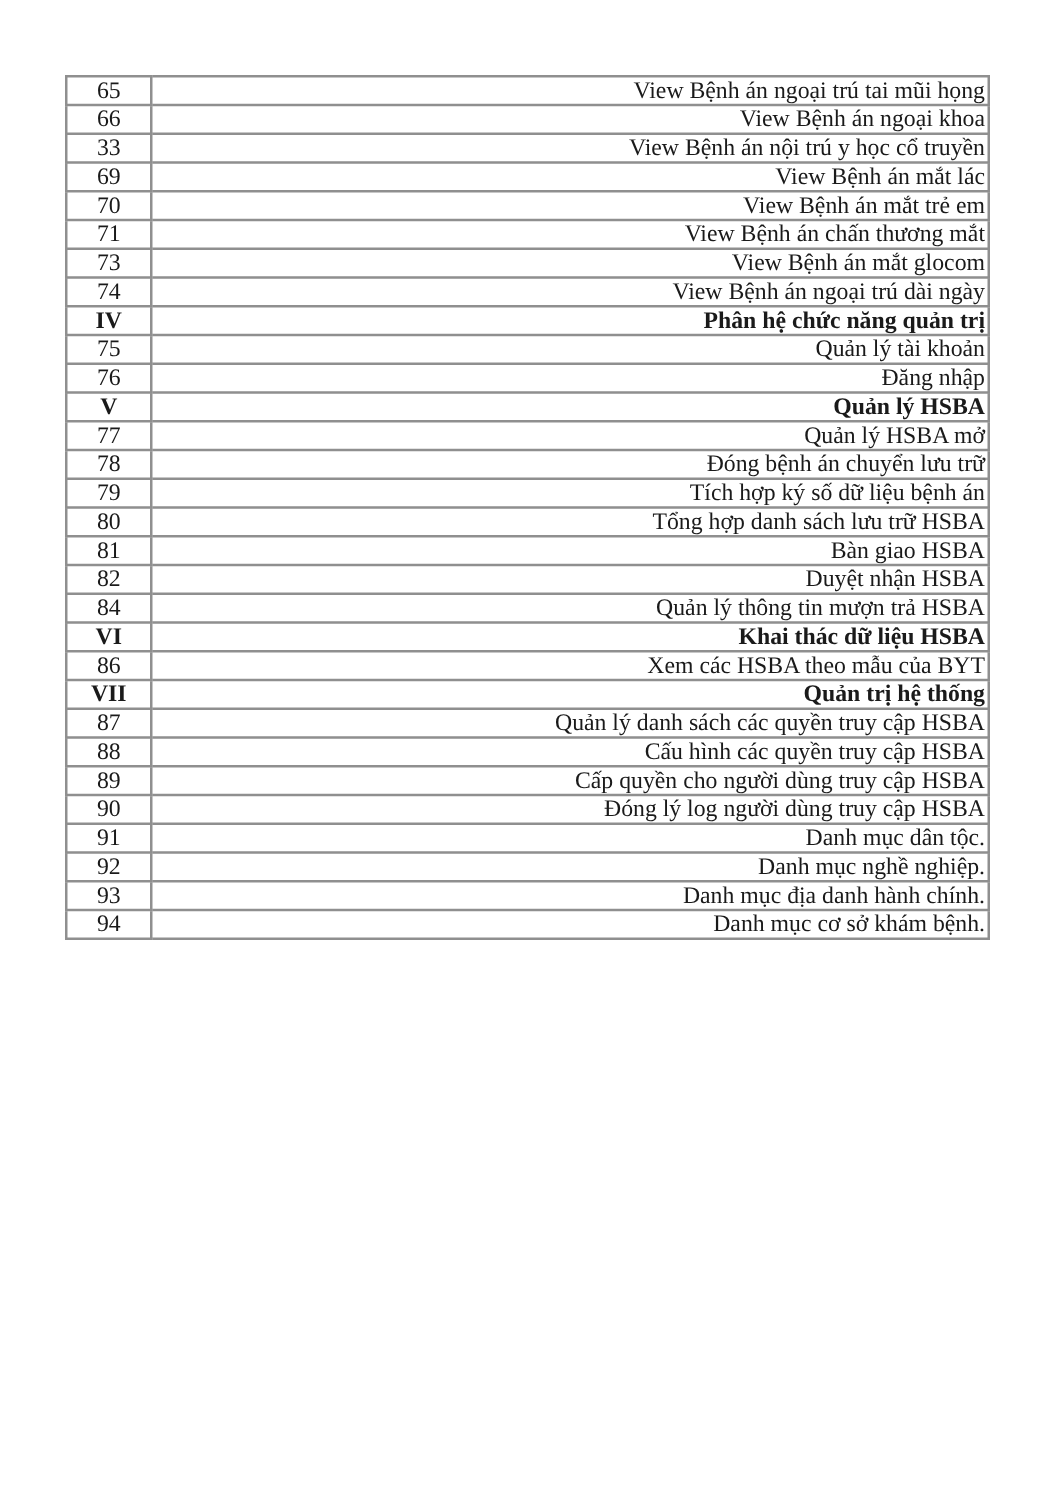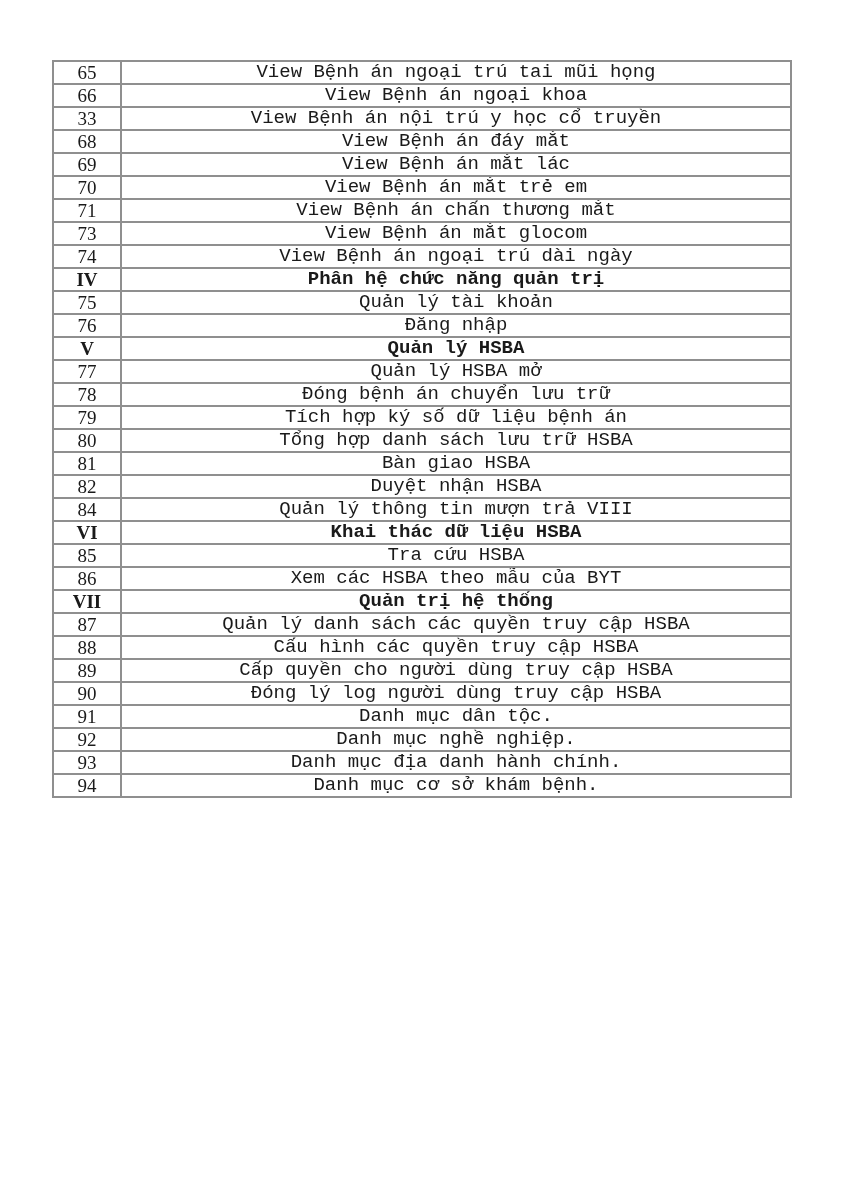--- a/index.html
+++ b/index.html
@@ -32,23 +32,22 @@
     line-height: 19px;
     white-space: nowrap;
     overflow: hidden;
     vertical-align: middle;
   }
   td.col-no {
     width: 62px;
     text-align: center;
   }
   td.col-label {
-    text-align: center;
+    text-align: right;
     padding-left: 9px;
-    font-family: Liberation Mono, monospace;
   }
   tr.section-header td {
     font-weight: bold;
   }
 </style>
 </head>
 <body>
 
 <div class="page">
   <table class="doc-table">
@@ -57,24 +56,20 @@
           <td class="col-no">65</td>
           <td class="col-label">View Bệnh án ngoại trú tai mũi họng</td>
         </tr>
         <tr>
           <td class="col-no">66</td>
           <td class="col-label">View Bệnh án ngoại khoa</td>
         </tr>
         <tr>
           <td class="col-no">33</td>
           <td class="col-label">View Bệnh án nội trú y học cổ truyền</td>
-        </tr>
-        <tr>
-          <td class="col-no">68</td>
-          <td class="col-label">View Bệnh án đáy mắt</td>
         </tr>
         <tr>
           <td class="col-no">69</td>
           <td class="col-label">View Bệnh án mắt lác</td>
         </tr>
         <tr>
           <td class="col-no">70</td>
           <td class="col-label">View Bệnh án mắt trẻ em</td>
         </tr>
         <tr>
@@ -124,29 +119,25 @@
         <tr>
           <td class="col-no">81</td>
           <td class="col-label">Bàn giao HSBA</td>
         </tr>
         <tr>
           <td class="col-no">82</td>
           <td class="col-label">Duyệt nhận HSBA</td>
         </tr>
         <tr>
           <td class="col-no">84</td>
-          <td class="col-label">Quản lý thông tin mượn trả VIII</td>
+          <td class="col-label">Quản lý thông tin mượn trả HSBA</td>
         </tr>
         <tr class="section-header">
           <td class="col-no">VI</td>
           <td class="col-label">Khai thác dữ liệu HSBA</td>
-        </tr>
-        <tr>
-          <td class="col-no">85</td>
-          <td class="col-label">Tra cứu HSBA</td>
         </tr>
         <tr>
           <td class="col-no">86</td>
           <td class="col-label">Xem các HSBA theo mẫu của BYT</td>
         </tr>
         <tr class="section-header">
           <td class="col-no">VII</td>
           <td class="col-label">Quản trị hệ thống</td>
         </tr>
         <tr>

